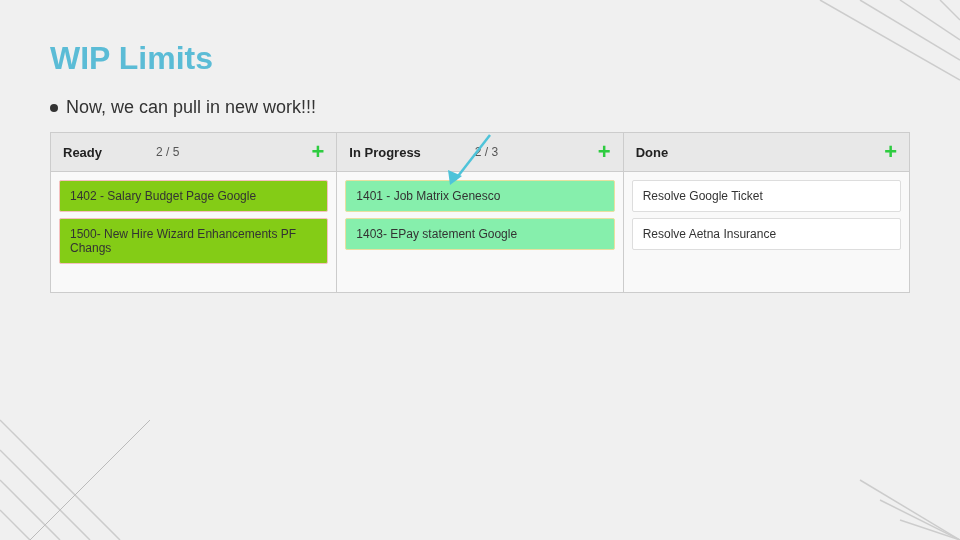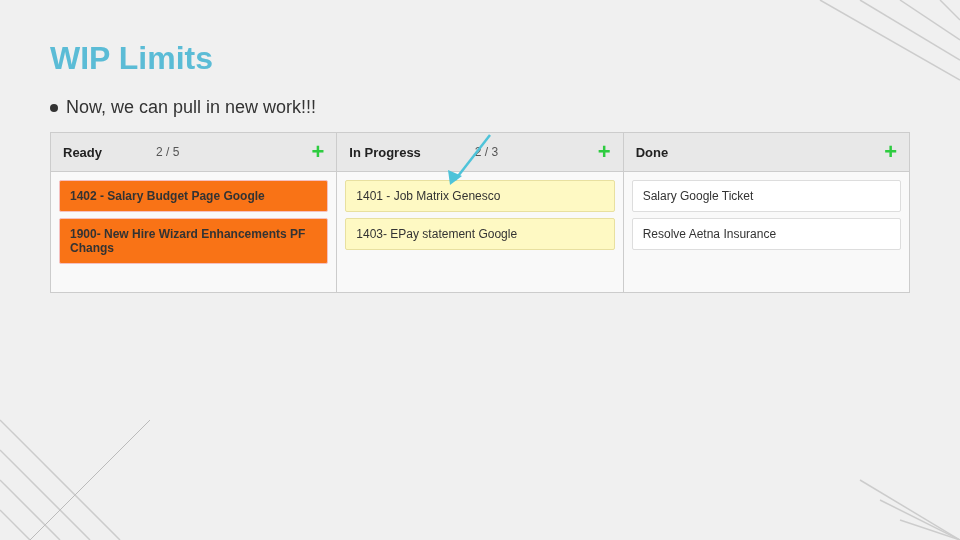--- a/index.html
+++ b/index.html
@@ -124,27 +124,26 @@
 
     .card {
       padding: 8px 10px;
       font-size: 12px;
       color: #333;
       border: 1px solid #ddd;
       border-radius: 2px;
     }
 
     .card-pink {
-      background: #f97316;
+      background: #84cc16;
       border-color: #f5c0c0;
-      font-weight: bold;
     }
 
     .card-yellow {
-      background: #fef9c3;
+      background: #86efac;
       border-color: #e8e0a0;
     }
 
     .card-white {
       background: #ffffff;
       border-color: #ddd;
     }
   </style>
 </head>
 <body>
@@ -185,21 +184,21 @@
   <div class="kanban-column">
         <div class="column-header">
           <div class="column-header-left">
             <span class="column-title">Ready</span>
             <span class="column-limit">2 / 5</span>
           </div>
           <span class="add-btn">+</span>
         </div>
         <div class="column-cards">
           <div class="card card-pink">1402 - Salary Budget Page Google</div>
-          <div class="card card-pink">1900- New Hire Wizard Enhancements PF Changs</div>
+          <div class="card card-pink">1500- New Hire Wizard Enhancements PF Changs</div>
         </div>
       </div>
       <div class="kanban-column">
         <div class="column-header">
           <div class="column-header-left">
             <span class="column-title">In Progress</span>
             <span class="column-limit">2 / 3</span>
           </div>
           <span class="add-btn">+</span>
         </div>
@@ -209,18 +208,18 @@
         </div>
       </div>
       <div class="kanban-column">
         <div class="column-header">
           <div class="column-header-left">
             <span class="column-title">Done</span>
           </div>
           <span class="add-btn">+</span>
         </div>
         <div class="column-cards">
-          <div class="card card-white">Salary Google Ticket</div>
+          <div class="card card-white">Resolve Google Ticket</div>
           <div class="card card-white">Resolve Aetna Insurance</div>
         </div>
       </div>
     </div>
 </div>
 
 </body></html>

